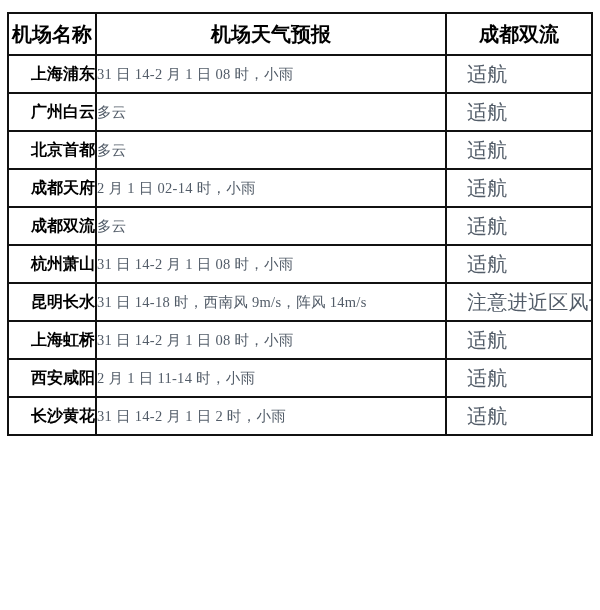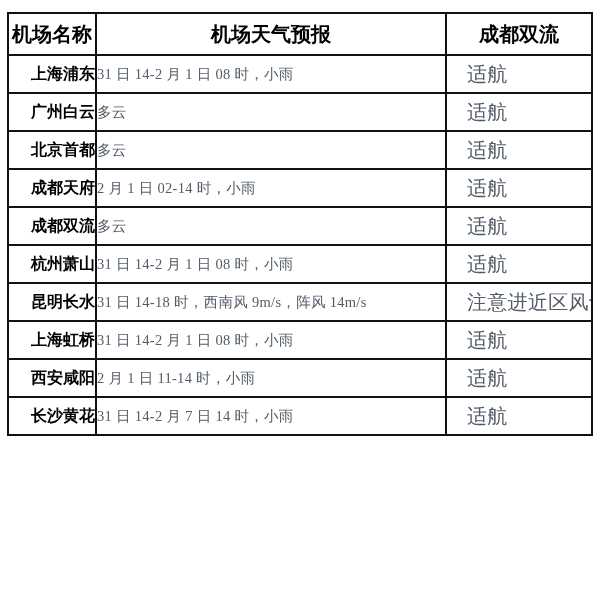--- a/index.html
+++ b/index.html
@@ -146,18 +146,18 @@
 
   <tr>
     <td class="airport">西安咸阳</td>
     <td class="weather">2 月 1 日 11-14 时，小雨</td>
     <td class="advice">适航</td>
   </tr>
 
 
   <tr>
     <td class="airport">长沙黄花</td>
-    <td class="weather">31 日 14-2 月 7 日 14 时，小雨</td>
+    <td class="weather">31 日 14-2 月 1 日 2 时，小雨</td>
     <td class="advice">适航</td>
   </tr>
 </tbody>
   </table>
 </div>
 
 </body></html>

